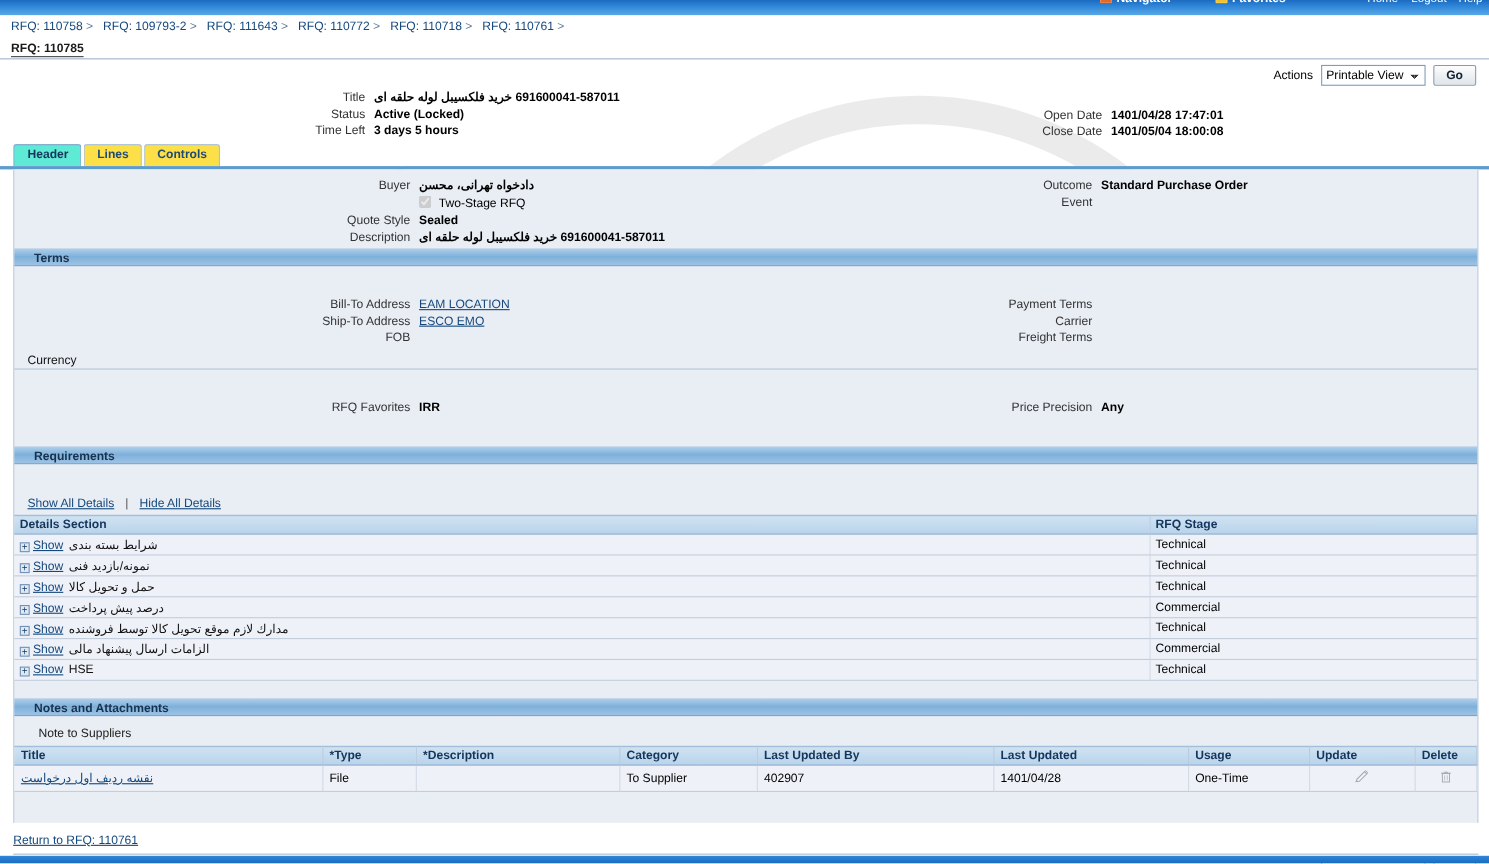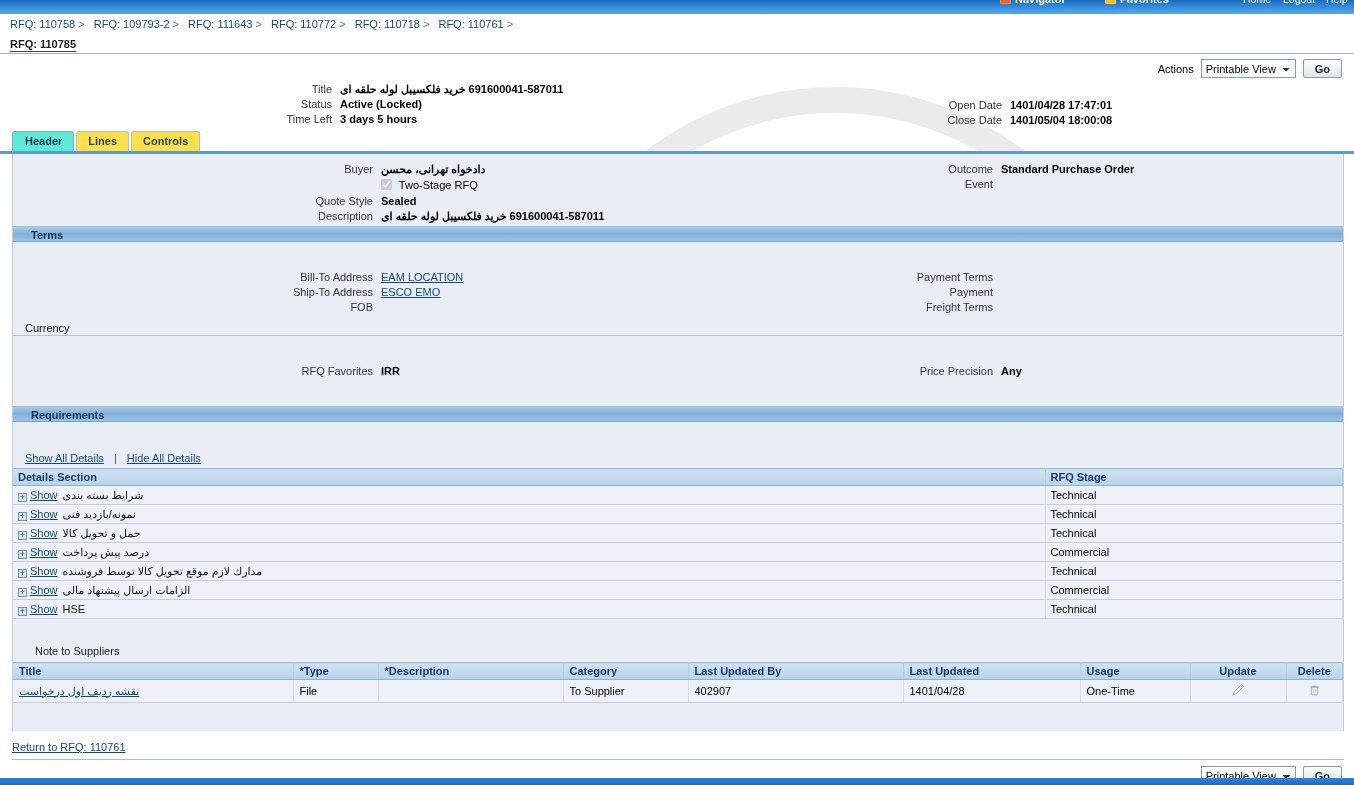--- a/index.html
+++ b/index.html
@@ -159,21 +159,21 @@
   
   .noteline { padding: 10px 0 5px 22px; font-size: 11px; color: #222; }
   table.att { width: 100%; border-collapse: collapse; font-size: 11px; }
   table.att th {
     background: linear-gradient(180deg,#cfe2f2,#b9d3ea);
     border-top: 1px solid #9bbad6; border-bottom: 1px solid #8fb0cf;
     border-right: 1px solid #b9cbe0;
     font-weight: bold; color: #14365c; text-align: left;
     padding: 2px 6px; height: 17px;
   }
-  table.att th.ctr { text-align: center; }
+  table.att th.ctr { text-align: left; }
   table.att td {
     border-bottom: 1px solid #c3cedd; border-right: 1px solid #d3dbe6;
     padding: 3px 6px; height: 21px; background: #eef1f7; vertical-align: middle;
   }
   table.att td.ctr { text-align: center; }
   table.att a { color: #15497e; text-decoration: underline; }
   .icn { opacity: .45; }
 
   
   .footlink { padding: 10px 0 6px 12px; position: relative; z-index: 10; }
@@ -339,21 +339,21 @@
           <span class="flabel">FOB</span>
           <span class="fvalue"></span>
         </div>
       </div>
       <div class="col-r" style="top:28px;">
         <div class="frow">
           <span class="flabel">Payment Terms</span>
           <span class="fvalue"></span>
         </div>
         <div class="frow">
-          <span class="flabel">Payment</span>
+          <span class="flabel">Carrier</span>
           <span class="fvalue"></span>
         </div>
         <div class="frow">
           <span class="flabel">Freight Terms</span>
           <span class="fvalue"></span>
         </div>
       </div>
     </div>
 
     <div class="subhead">Currency</div>
@@ -428,20 +428,21 @@
           <td>
             <span class="plusbox">+</span><a href="#" class="showlink">Show</a><span class="reqtxt">HSE</span>
           </td>
           <td>Technical</td>
         </tr>
       </tbody>
     </table>
 
     <div style="height:16px;"></div>
 
+    <div class="band">Notes and Attachments</div>
     <div class="noteline">Note to Suppliers</div>
 
     <table class="att">
       <thead>
         <tr>
           <th style="width:280px;">Title</th>
           <th style="width:85px;">*Type</th>
           <th style="width:185px;">*Description</th>
           <th style="width:125px;">Category</th>
           <th style="width:215px;">Last Updated By</th>

